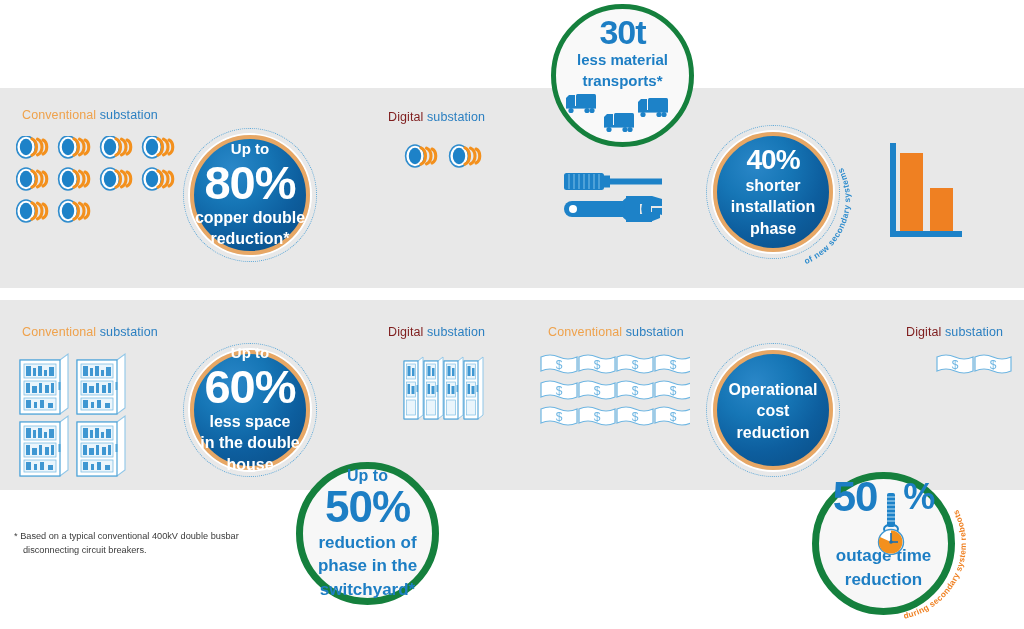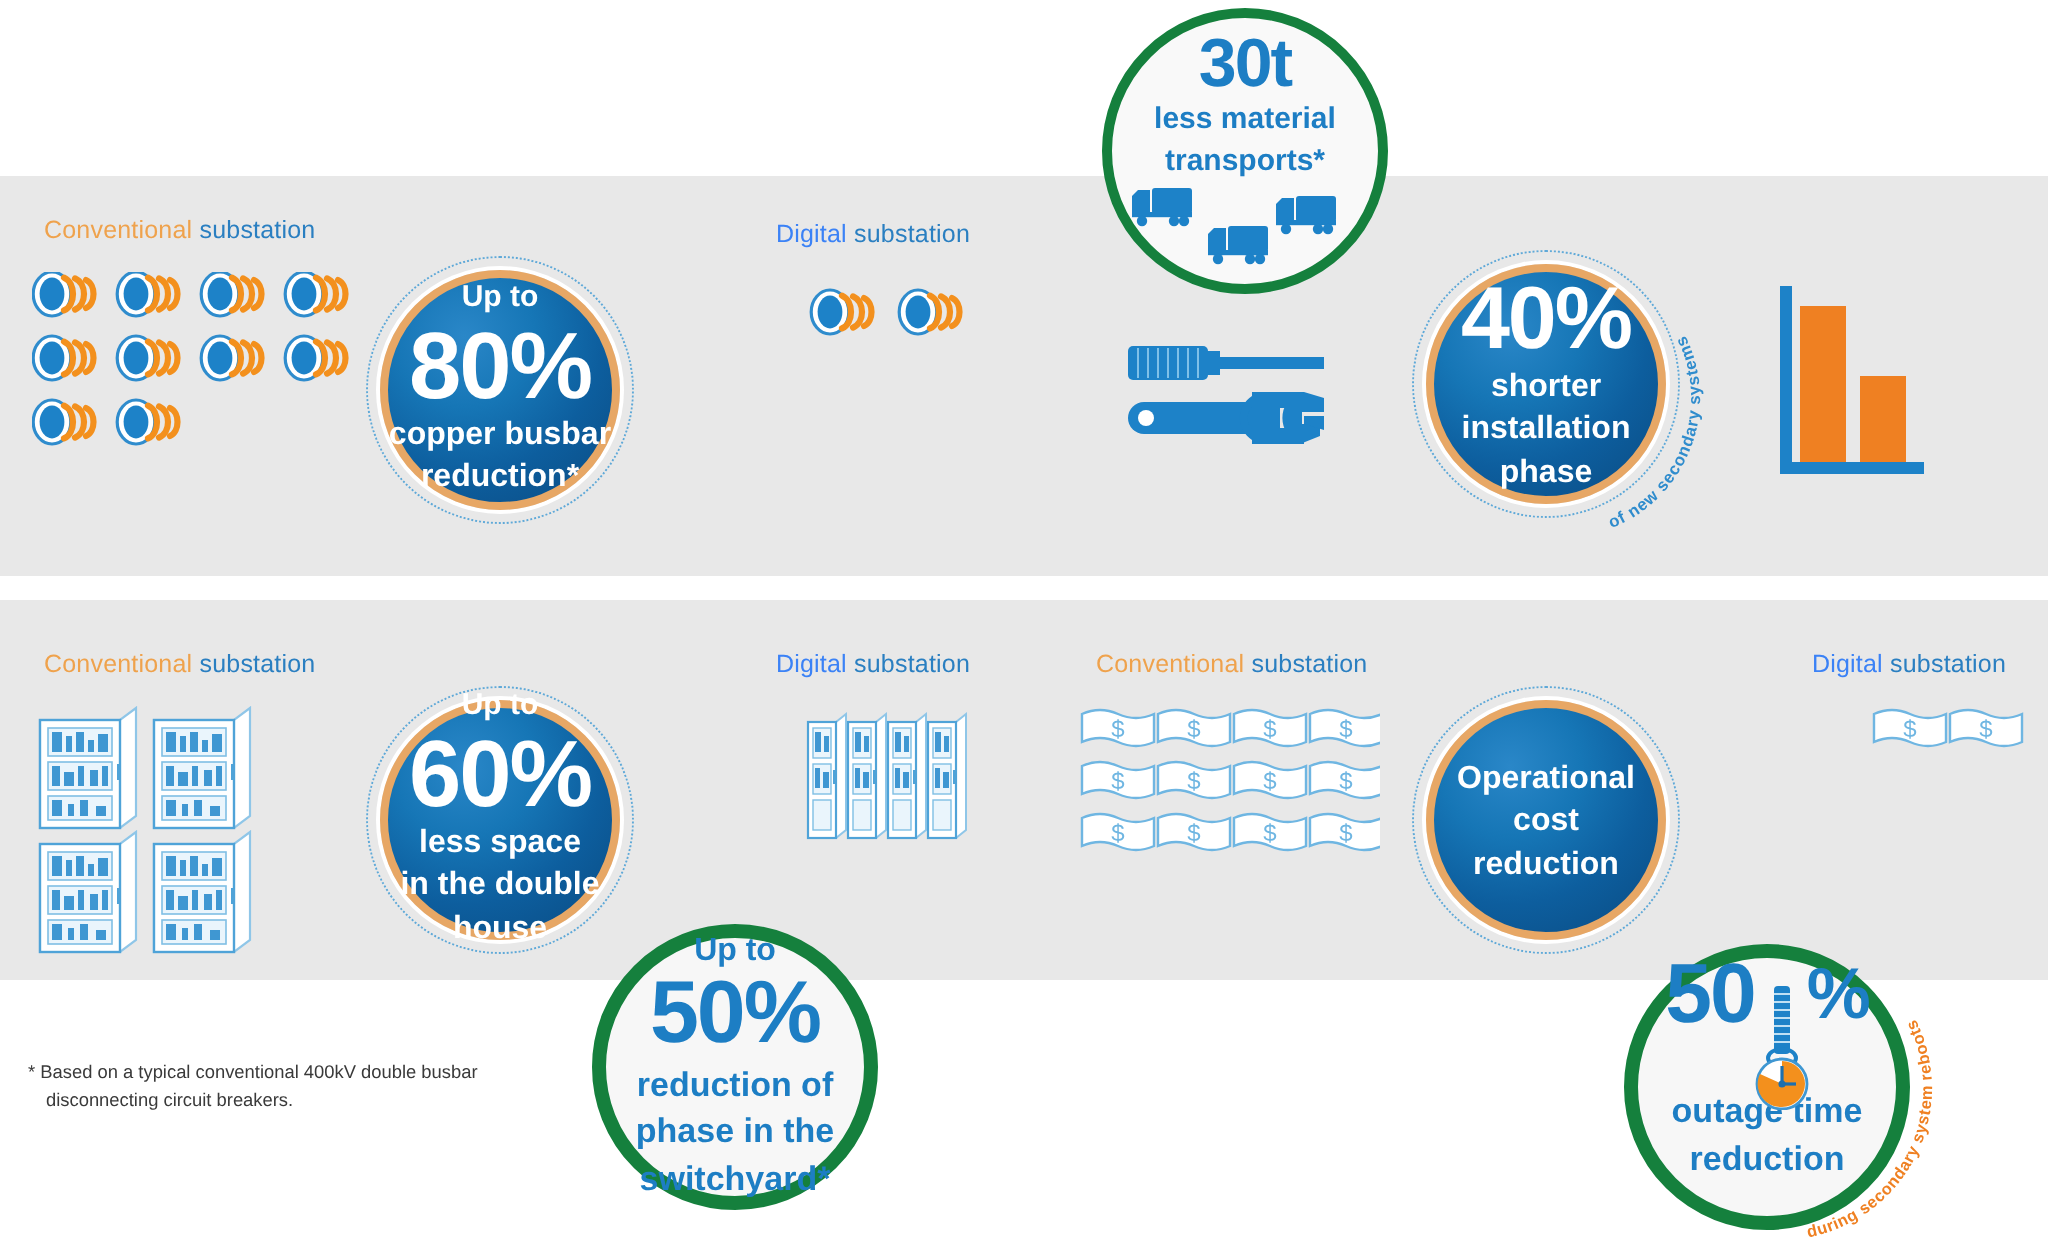--- a/index.html
+++ b/index.html
@@ -20,21 +20,21 @@
   
   .sect-label {
     position: absolute;
     font-size: 12.5px;
     letter-spacing: .1px;
     white-space: nowrap;
     color: #2a7fc1;
   }
   .sect-label .word1 { color: #f0a04a; }
   .sect-label.conv .word1 { color: #efa24c; }
-  .sect-label.dig  .word1 { color: #3b82f6; }
+  .sect-label.dig  .word1 { color: #7f1d1d; }
 
   
   .badge { position: absolute; border-radius: 50%; }
 
   
   .badge.blue {
     background: radial-gradient(circle at 34% 26%, #2a87c8 0%, #1676b6 32%, #0d5e9e 62%, #0a4b82 100%);
     border: 4px solid #e7a765;
     box-shadow: 0 0 0 2px #ffffff;
     display: flex; flex-direction: column;
@@ -138,21 +138,21 @@
       <path d="M17 4.8 C23 7.5 23 18.5 17 21.2" fill="none" stroke="#f3901d" stroke-width="3.1" stroke-linecap="round"></path>
       <path d="M22.5 5.2 C28.5 7.9 28.5 18.1 22.5 20.8" fill="none" stroke="#f3901d" stroke-width="3.1" stroke-linecap="round"></path>
       <path d="M28 6 C33 8.3 33 17.7 28 20" fill="none" stroke="#f3901d" stroke-width="3.1" stroke-linecap="round"></path>
     </g>
   </svg>
 
   <div class="dotring" style="left:183px; top:128px; width:134px; height:134px;"></div>
   <div class="badge blue" style="left:190px; top:135px; width:120px; height:120px;">
     <div class="uptobase">Up to</div>
     <div class="bignum"><span>80</span><span>%</span></div>
-    <div class="sub">copper busbar</div>
+    <div class="sub">copper double</div>
     <div class="sub">reduction*</div>
   </div>
 
   <svg class="icn" style="left:560px; top:170px;" width="108" height="62" viewBox="0 0 108 62">
     <g>
       <rect x="4" y="3" width="40" height="17" rx="2.5" fill="#1d82c8"></rect>
       <g stroke="#7fc0e8" stroke-width="1">
         <line x1="9" y1="4" x2="9" y2="19"></line>
           <line x1="14" y1="4" x2="14" y2="19"></line>
         <line x1="19" y1="4" x2="19" y2="19"></line>
@@ -192,21 +192,21 @@
         </g>
       </defs>
       <use href="#truck" x="2" y="0"></use>
       <use href="#truck" x="74" y="4"></use>
       <use href="#truck" x="40" y="19"></use>
     </svg>
   </div>
 
   <div class="dotring" style="left:706px; top:125px; width:134px; height:134px;"></div>
   <div class="badge blue" style="left:713px; top:132px; width:120px; height:120px;">
-    <div class="bignum" style="font-size:44px;"><span>40</span><span>%</span></div>
+    <div class="bignum" style="font-size:28px;"><span>40</span><span>%</span></div>
     <div class="sub">shorter</div>
     <div class="sub">installation</div>
     <div class="sub">phase</div>
   </div>
   <svg class="curvetext" style="left:700px; top:119px;" width="160" height="170" viewBox="0 0 160 170">
     <path id="arc40" d="M 10 80 A 70 70 0 1 0 150 80 A 70 70 0 1 0 10 80" fill="none"></path>
     <text font-size="8.4" fill="#2f8ccd" letter-spacing="0.4">
       <textPath href="#arc40" startOffset="31%">of new secondary systems</textPath>
     </text>
   </svg>

